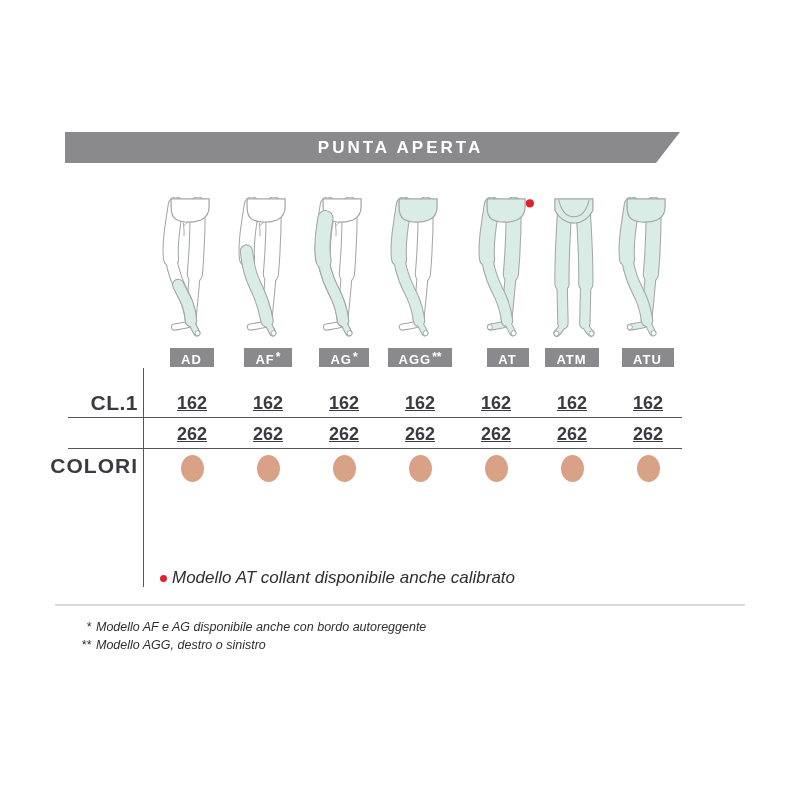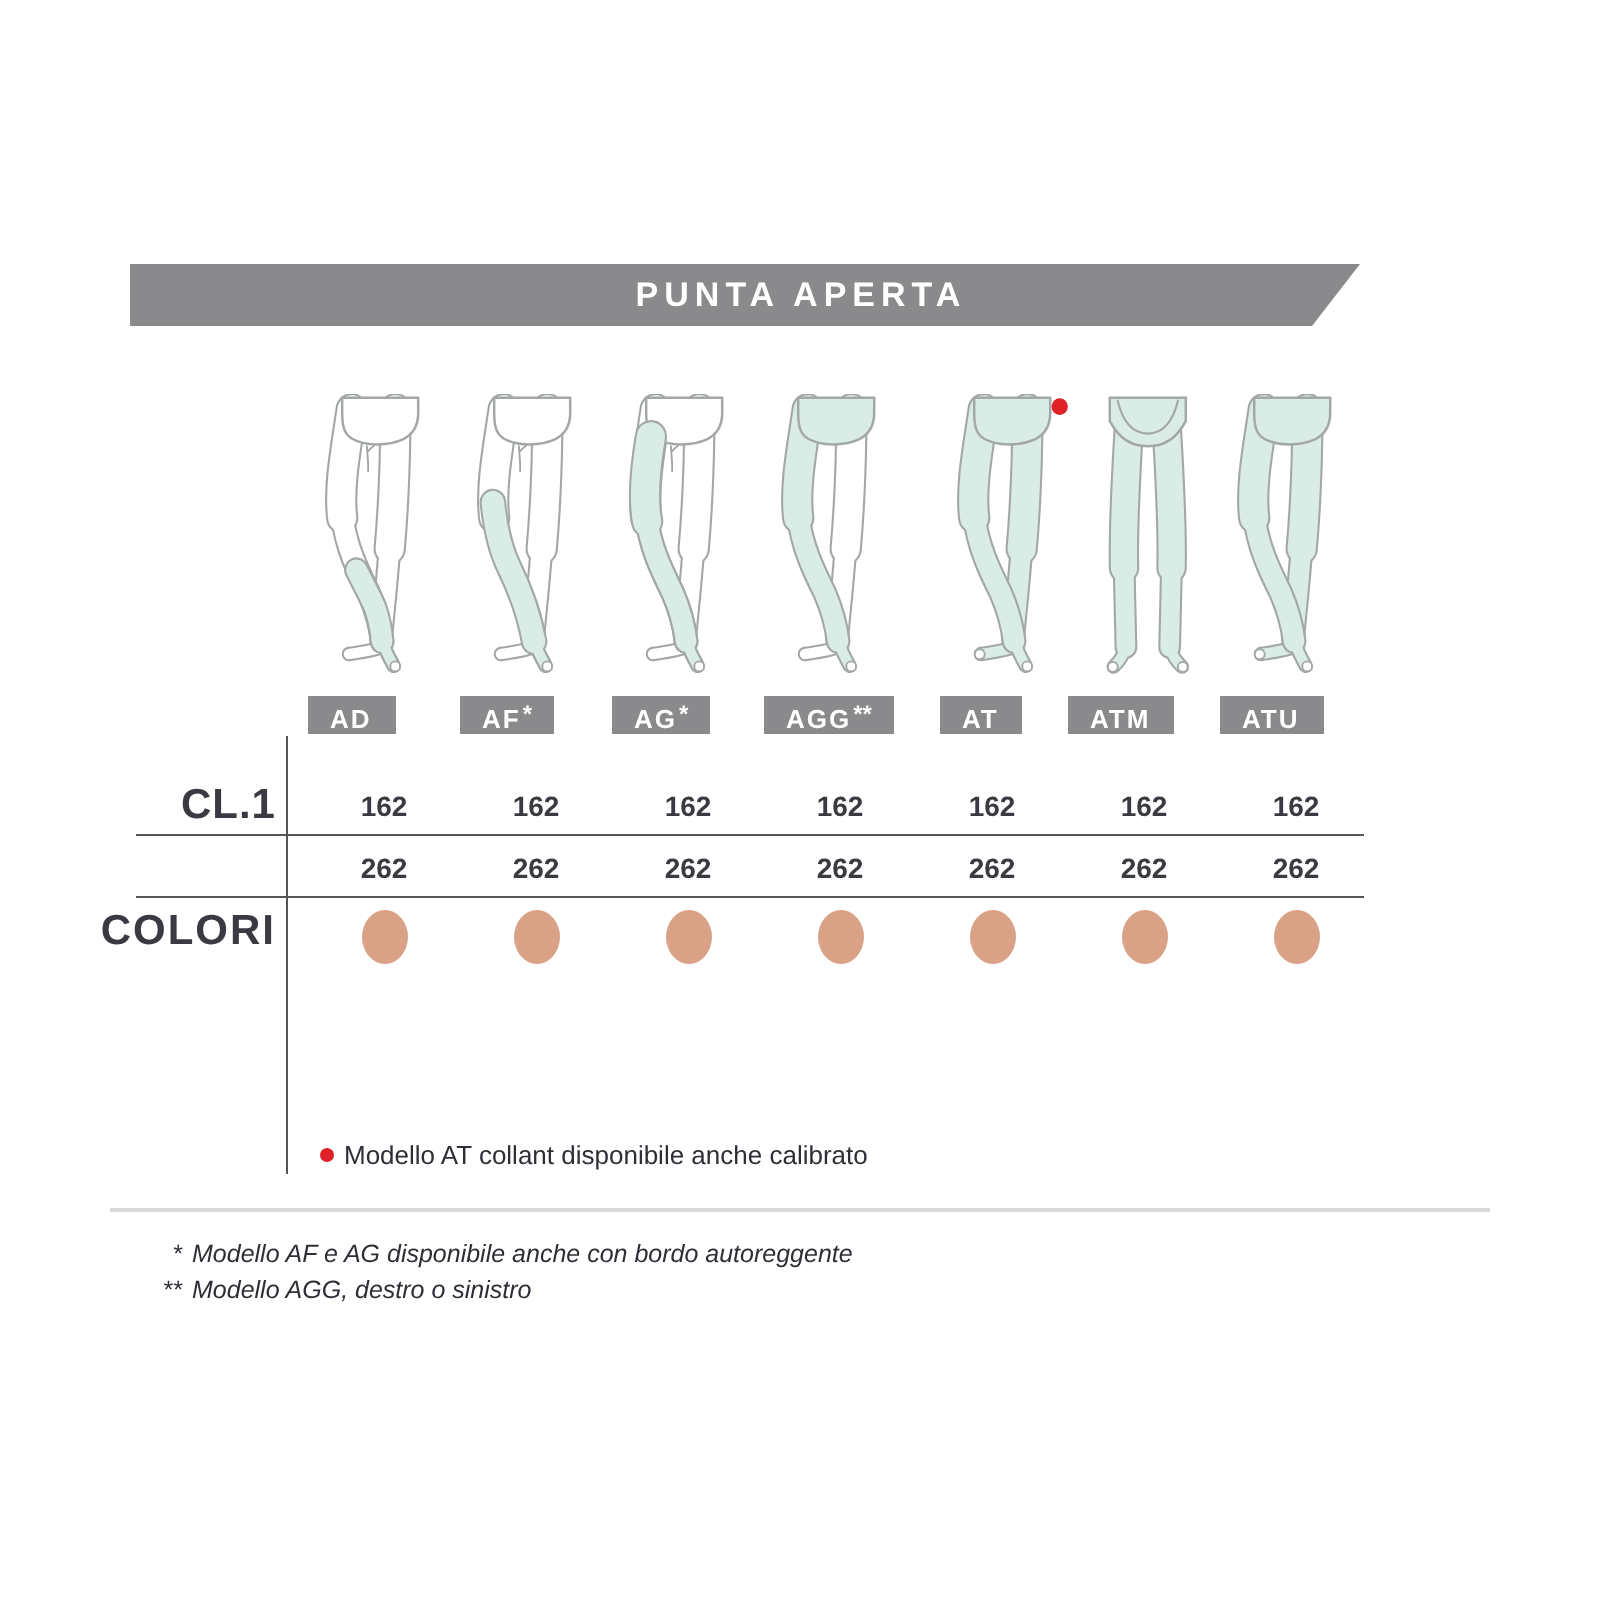--- a/index.html
+++ b/index.html
@@ -7,42 +7,42 @@
         font-family:"Liberation Sans", sans-serif;}
 
   
   .banner{position:absolute;left:65px;top:132px;width:615px;height:31px;
           background:#8a8a8c;color:#ffffff;
           clip-path:polygon(0 0,100% 0,calc(100% - 24px) 100%,0 100%);
           text-align:center;line-height:31px;font-size:17px;font-weight:bold;
           letter-spacing:3px;text-indent:56px;}
 
   
-  .col{position:absolute;top:197px;width:76px;text-align:left;}
+  .col{position:absolute;top:197px;width:76px;text-align:center;}
   .leg-box{width:76px;height:145px;}
   .tag-row{margin-top:6px;}
   .tag{display:inline-block;background:#8a8a8c;color:#ffffff;font-size:13px;
        font-weight:bold;letter-spacing:1px;line-height:19px;height:19px;
        padding:0 11px;white-space:nowrap;}
   .tag .sup{font-size:12px;vertical-align:3px;letter-spacing:0;margin-left:1px;}
 
   
   .row{position:absolute;left:0;width:800px;height:26px;}
   .rowlab{position:absolute;left:0;width:138px;text-align:right;
           font-weight:bold;font-size:21px;color:#3a3a42;letter-spacing:.5px;line-height:26px;}
   .cell{position:absolute;width:76px;text-align:center;font-weight:bold;
-        font-size:14px;color:#3a3a42;line-height:26px;}
+        font-size:18px;color:#3a3a42;line-height:26px;text-decoration:underline;}
   .dot{display:inline-block;width:23px;height:27px;border-radius:50%;margin-top:2px;}
 
   .hline{position:absolute;left:68px;width:614px;height:1px;background:#55565a;}
   .vline{position:absolute;left:143px;top:368px;width:1px;height:219px;background:#55565a;}
   .softline{position:absolute;left:55px;top:604px;width:690px;height:2px;background:#d9d9d9;}
 
   
-  .fn-red{position:absolute;left:160px;top:570px;font-size:13px;
+  .fn-red{position:absolute;left:160px;top:570px;font-size:17px;font-style:italic;
           color:#2e2e36;line-height:16px;}
   .fn-red .bullet{display:inline-block;width:7px;height:7px;border-radius:50%;
           background:#e02128;margin-right:5px;vertical-align:1px;}
   .fnote{position:absolute;left:78px;font-size:12.5px;font-style:italic;color:#2e2e36;line-height:16px;}
   .fnote .mark{display:inline-block;min-width:13px;text-align:right;margin-right:5px;}
 </style>
 </head>
 <body>
 
 <div id="page">

